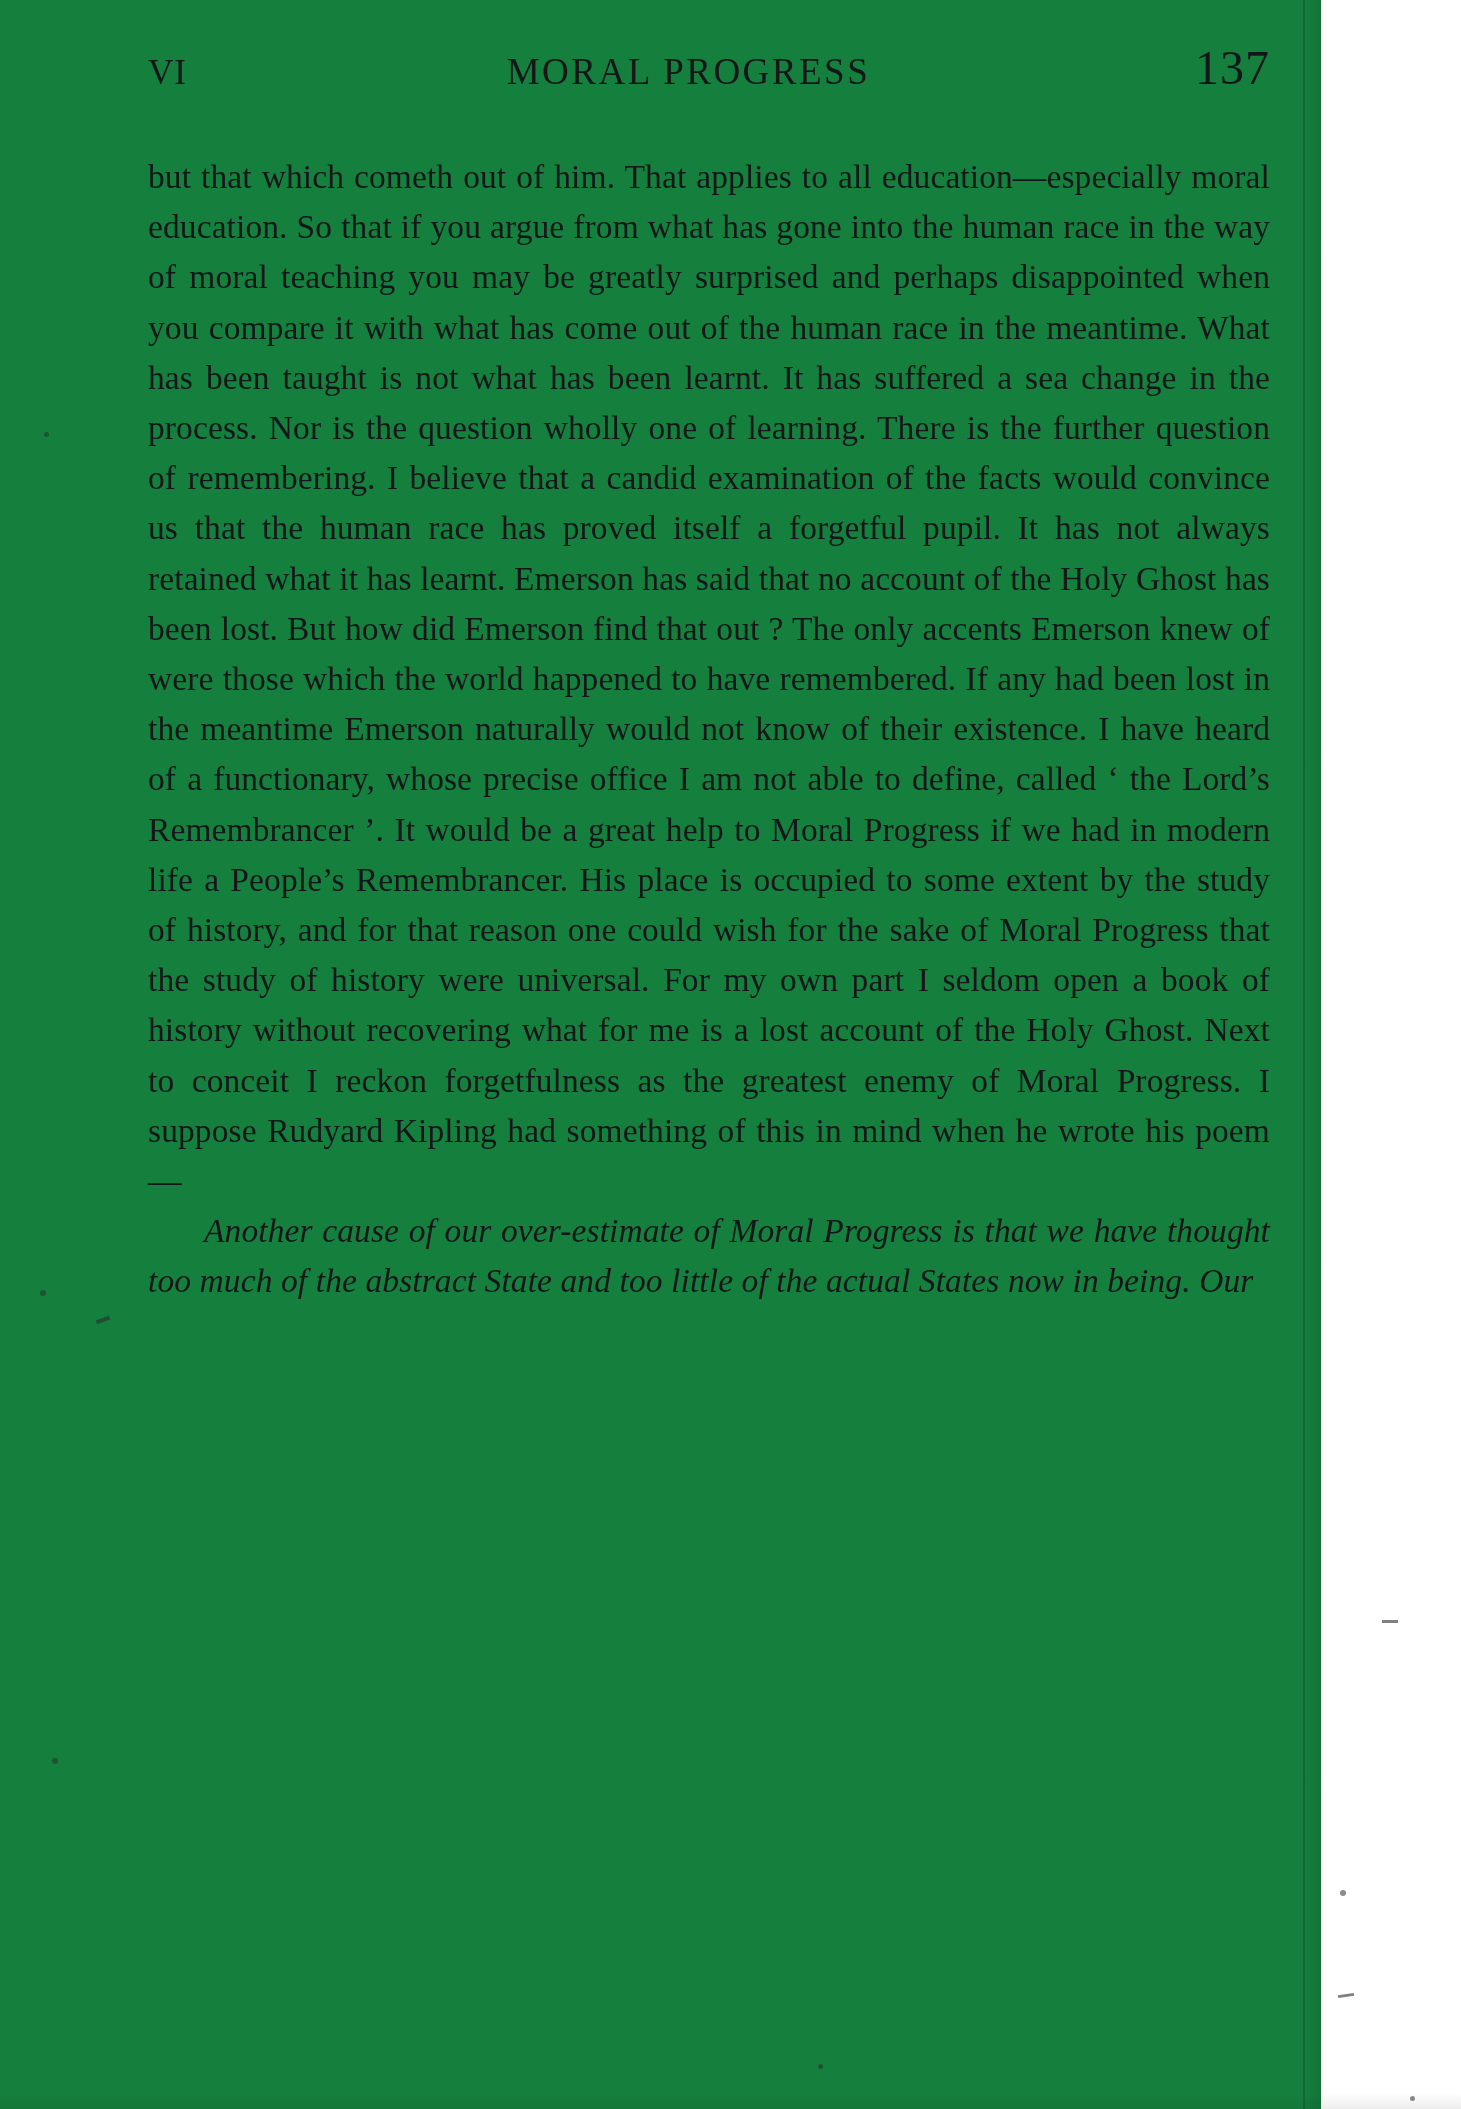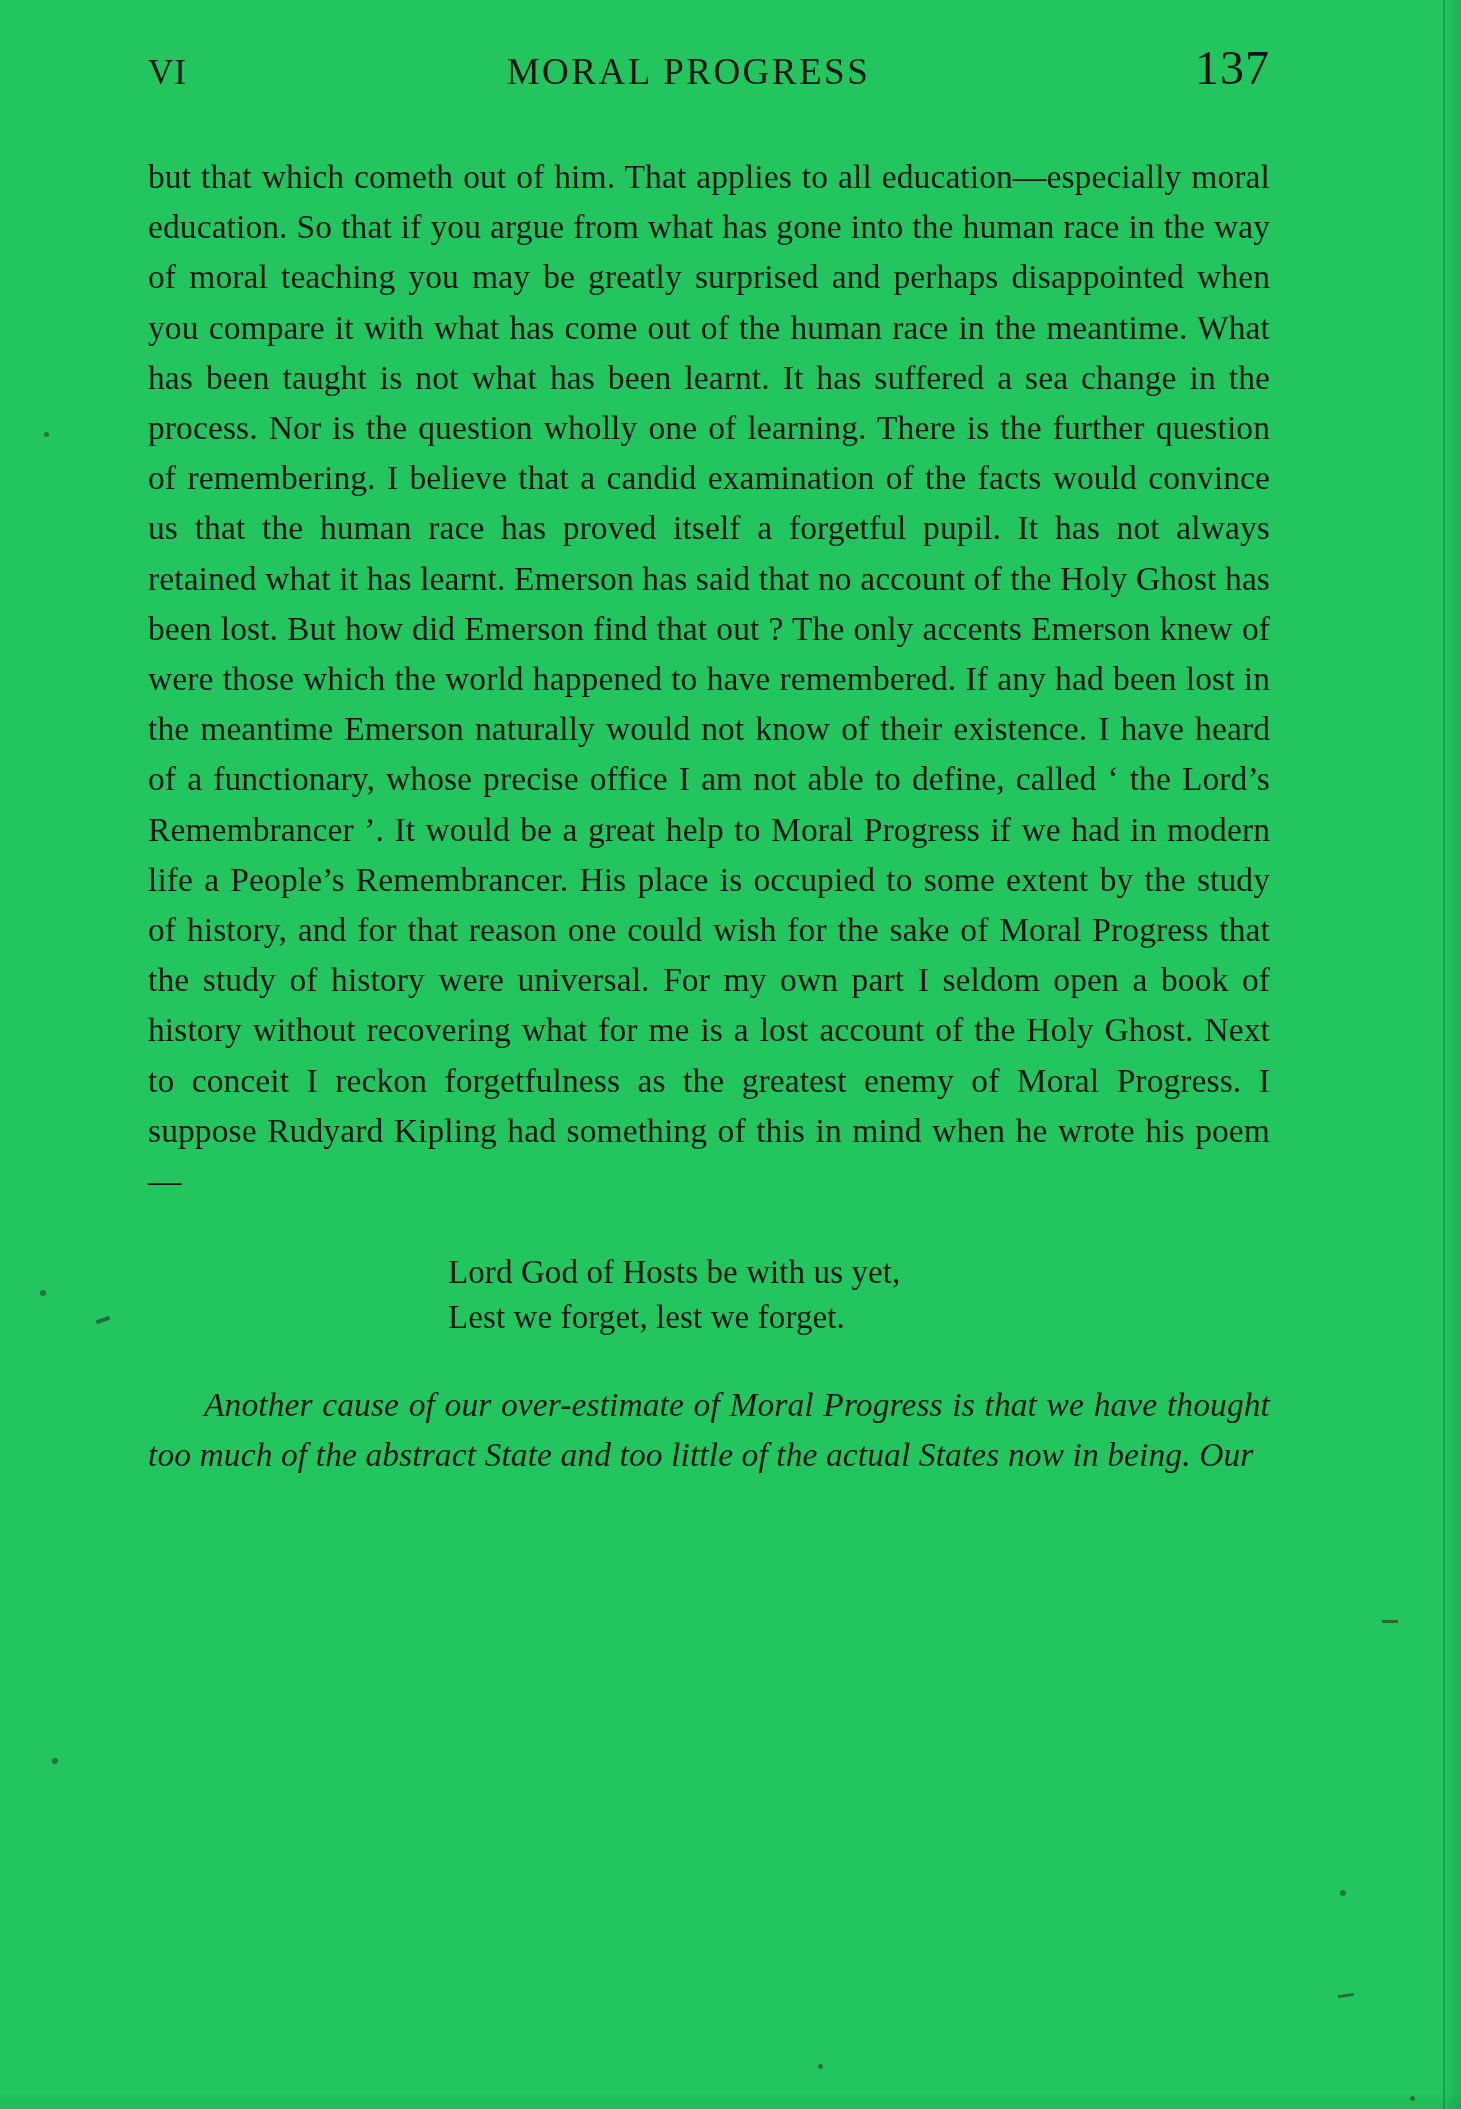--- a/index.html
+++ b/index.html
@@ -12,23 +12,23 @@
     height: 2109px;
     position: relative;
     overflow: hidden;
     font-family: "Liberation Serif", serif;
     color: #15161a;
   }
 
   .page {
     position: absolute;
     left: 0; top: 0;
-    width: 1461px;
+    width: 1321px;
     height: 2109px;
-    background: #22c55e;
+    background: #15803d;
   }
 
   
   .scan-edge-right {
     position: absolute;
     top: 0; right: 0;
     width: 18px; height: 2109px;
     background: linear-gradient(to right, rgba(0,0,0,0.00), rgba(0,0,0,0.10));
   }
   .scan-edge-bottom {
@@ -127,24 +127,20 @@
 
     <div class="running-head">
       <div class="rh-chapter">VI</div>
       <div class="rh-title">MORAL PROGRESS</div>
       <div class="rh-folio">137</div>
     </div>
 
     <div class="body-text">
       <p>but that which cometh out of him. That applies to all education—especially moral education. So that if you argue from what has gone into the human race in the way of moral teaching you may be greatly surprised and perhaps disappointed when you compare it with what has come out of the human race in the meantime. What has been taught is not what has been learnt. It has suffered a sea change in the process. Nor is the question wholly one of learning. There is the further question of remembering. I believe that a candid examination of the facts would convince us that the human race has proved itself a forgetful pupil. It has not always retained what it has learnt. Emerson has said that no account of the Holy Ghost has been lost. But how did Emerson find that out ? The only accents Emerson knew of were those which the world happened to have remembered. If any had been lost in the meantime Emerson naturally would not know of their existence. I have heard of a functionary, whose precise office I am not able to define, called ‘ the Lord’s Remembrancer ’. It would be a great help to Moral Progress if we had in modern life a People’s Remembrancer. His place is occupied to some extent by the study of history, and for that reason one could wish for the sake of Moral Progress that the study of history were universal. For my own part I seldom open a book of history without recovering what for me is a lost account of the Holy Ghost. Next to conceit I reckon forgetfulness as the greatest enemy of Moral Progress. I suppose Rudyard Kipling had something of this in mind when he wrote his poem—</p>
 
-      <div class="verse">
-        <div>Lord God of Hosts be with us yet,</div>
-        <div>Lest we forget, lest we forget.</div>
-      </div>
 
       <p class="para-indent">Another cause of our over-estimate of Moral Progress is that we have thought too much of the abstract State and too little of the actual States now in being. Our</p>
     </div>
 
   </div>
 
   <span class="speck" style="left:44px; top:432px; width:5px; height:5px;"></span>
   <span class="speck" style="left:40px; top:1290px; width:6px; height:6px;"></span>
   <span class="speck" style="left:52px; top:1758px; width:6px; height:6px;"></span>
   <span class="speck" style="left:1340px; top:1890px; width:6px; height:6px;"></span>

